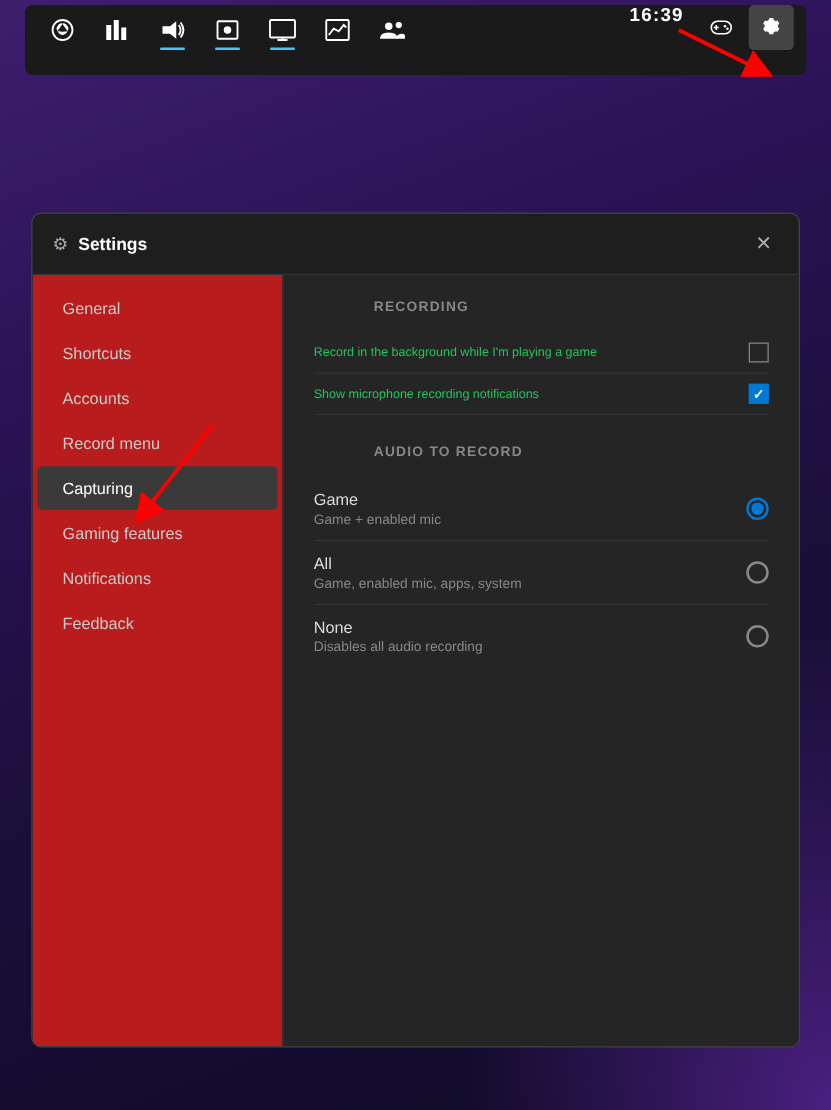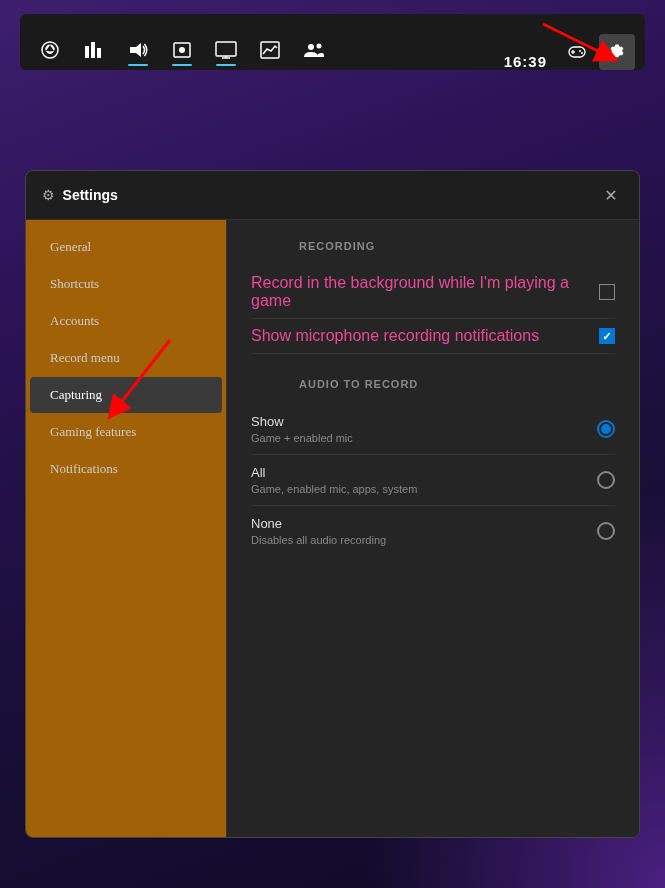--- a/index.html
+++ b/index.html
@@ -26,28 +26,28 @@
       content: '';
       position: absolute;
       bottom: 0; right: 0;
       width: 300px; height: 400px;
       background: radial-gradient(ellipse at bottom right, #4a2080 0%, transparent 70%);
     }
 
     
     .toolbar {
       position: absolute;
-      top: 14px;
+      top: 4px;
       left: 20px;
       right: 20px;
       height: 56px;
       background: #1a1a1a;
       border-radius: 6px;
       display: flex;
-      align-items: flex-end;
+      align-items: flex-start;
       padding: 0 10px;
       z-index: 10;
       gap: 4px;
     }
 
     .toolbar-icon {
       width: 40px;
       height: 40px;
       display: flex;
       align-items: center;
@@ -154,24 +154,23 @@
     .settings-body {
       display: flex;
       flex: 1;
       overflow: hidden;
     }
 
     
     .sidebar {
       width: 200px;
       flex-shrink: 0;
-      background: #a16207;
+      background: #b91c1c;
       padding: 8px 0;
       overflow-y: auto;
-      font-family: Liberation Serif, serif;
     }
 
     .sidebar-item {
       padding: 10px 20px;
       color: #ccc;
       font-size: 13px;
       cursor: pointer;
       border-radius: 4px;
       margin: 1px 4px;
     }
@@ -206,22 +205,22 @@
       justify-content: space-between;
       padding: 8px 0;
       border-bottom: 1px solid #333;
     }
 
     .setting-row:last-child {
       border-bottom: none;
     }
 
     .setting-label {
-      color: #ec4899;
-      font-size: 16px;
+      color: #22c55e;
+      font-size: 10px;
     }
 
     
     .checkbox {
       width: 16px;
       height: 16px;
       border: 1px solid #888;
       background: transparent;
       flex-shrink: 0;
       display: flex;
@@ -414,20 +413,23 @@
       </div>
       <div class="sidebar-item active">
         <span>Capturing</span>
       </div>
       <div class="sidebar-item">
         <span>Gaming features</span>
       </div>
       <div class="sidebar-item">
         <span>Notifications</span>
       </div>
+      <div class="sidebar-item">
+        <span>Feedback</span>
+      </div>
     </div>
 
     <div class="main-content">
 
       <div class="section-title">RECORDING</div>
 
       <div class="setting-row">
         <span class="setting-label">Record in the background while I'm playing a game</span>
         <div class="checkbox"></div>
       </div>
@@ -435,21 +437,21 @@
       <div class="setting-row">
         <span class="setting-label">Show microphone recording notifications</span>
         <div class="checkbox checked"></div>
       </div>
 
       <div class="section-title section-gap">AUDIO TO RECORD</div>
 
       <div class="radio-option">
         <div class="radio-row">
           <div>
-            <div class="radio-label">Show</div>
+            <div class="radio-label">Game</div>
             <div class="radio-sublabel">Game + enabled mic</div>
           </div>
           <div class="radio-circle selected"></div>
         </div>
       </div>
 
       <div class="radio-option">
         <div class="radio-row">
           <div>
             <div class="radio-label">All</div>

